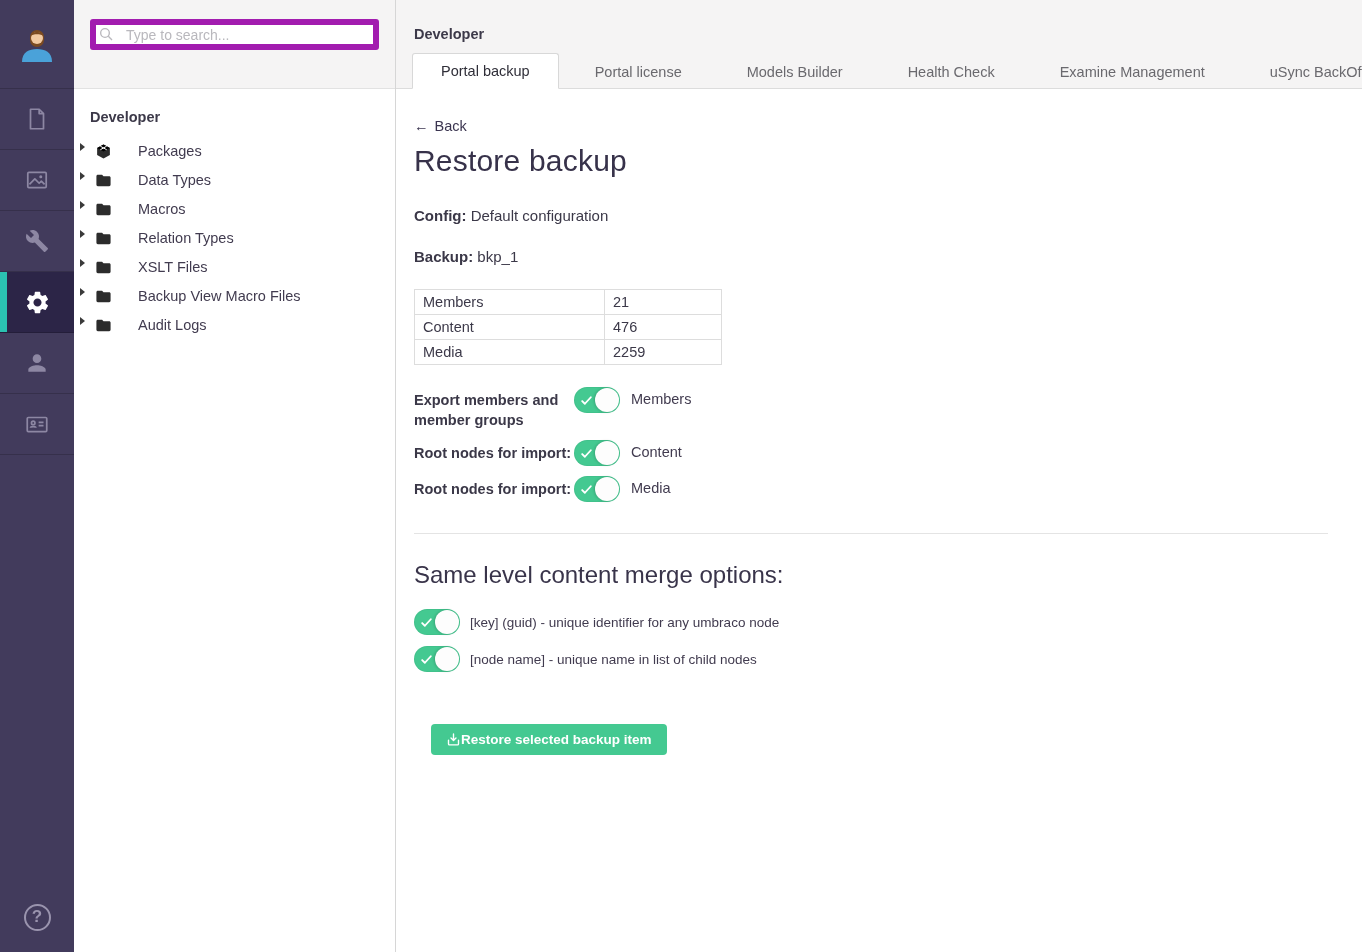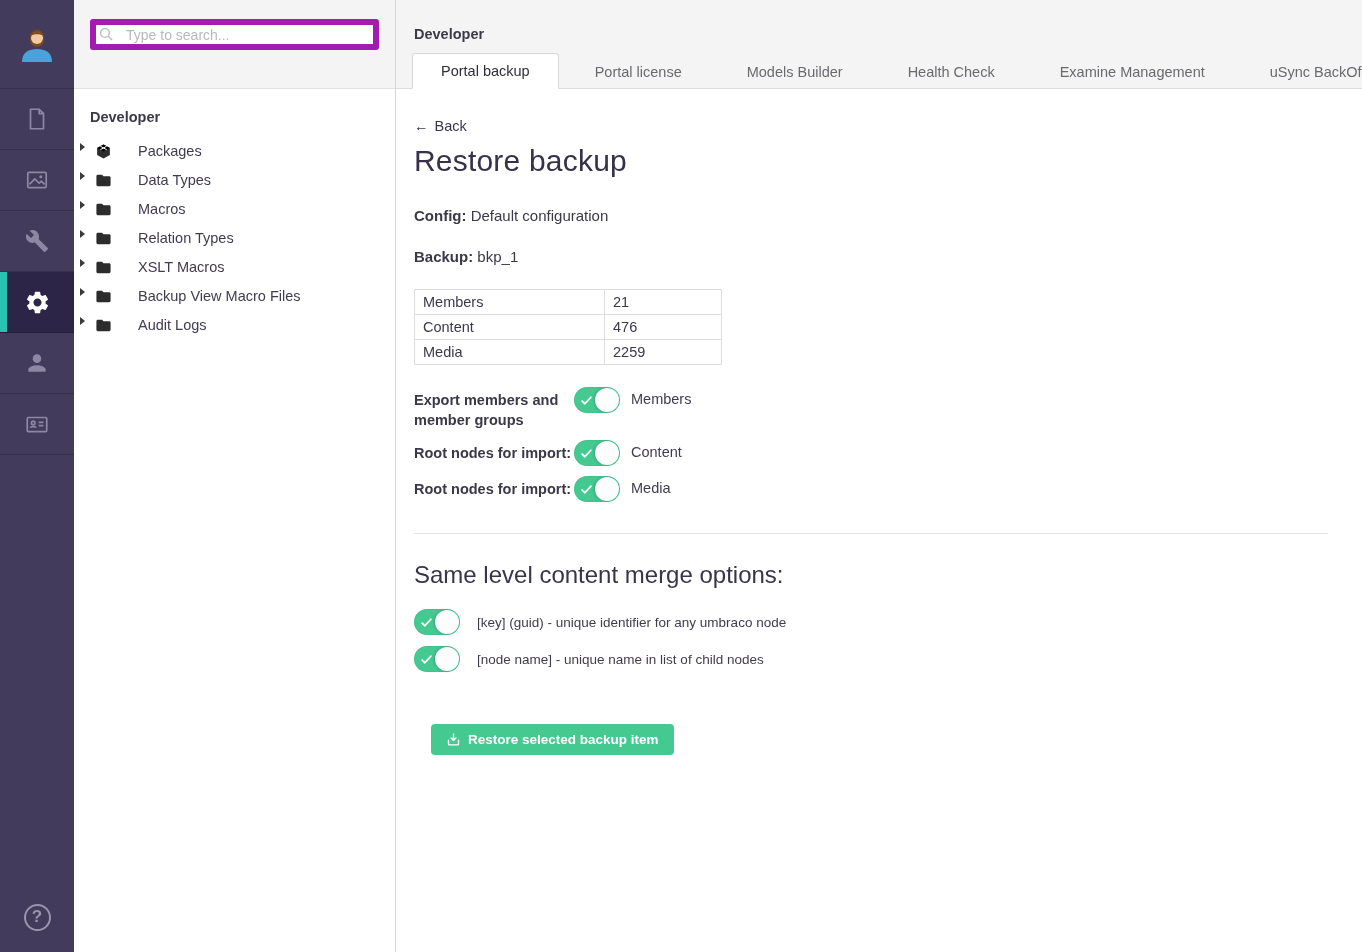--- a/index.html
+++ b/index.html
@@ -195,26 +195,26 @@
   }
   .merge-title {
     margin-top:27px;
     font-size:24px; font-weight:400; color:#39344a;
   }
   .merge-options { margin-top:20px; }
   .merge-option {
     display:flex; align-items:center; margin-bottom:11px;
   }
   .merge-option .merge-label {
-    margin-left:17px; font-size:13.5px; color:#413b4f;text-align:right;
+    margin-left:10px; font-size:13.5px; color:#413b4f;text-align:right;
   }
 
   .restore-button {
     margin:41px 0 0 17px;
-    display:inline-flex; align-items:center; gap:7px;
+    display:inline-flex; align-items:center; 
     background:#44c991; color:#fff;
     border:none; border-radius:4px;
     padding:8px 15px;
     font-family:"Liberation Sans", sans-serif;
     font-size:13.5px; font-weight:bold;
     cursor:pointer;
   }
   .restore-button svg { display:block; }
 </style>
 </head>
@@ -351,21 +351,21 @@
       <span class="tree-label">Relation Types</span>
     </div>
 
     <div class="tree-item">
       <span class="tree-caret"></span>
       <span class="tree-icon">
         <svg width="17" height="17" viewBox="0 0 24 24" fill="#2c2c2c">
             <path d="M10 4H4c-1.1 0-2 .9-2 2v12c0 1.1.9 2 2 2h16c1.1 0 2-.9 2-2V8c0-1.1-.9-2-2-2h-8l-2-2z"></path>
           </svg>
       </span>
-      <span class="tree-label">XSLT Macros</span>
+      <span class="tree-label">XSLT Files</span>
     </div>
 
     <div class="tree-item">
       <span class="tree-caret"></span>
       <span class="tree-icon">
         <svg width="17" height="17" viewBox="0 0 24 24" fill="#2c2c2c">
             <path d="M10 4H4c-1.1 0-2 .9-2 2v12c0 1.1.9 2 2 2h16c1.1 0 2-.9 2-2V8c0-1.1-.9-2-2-2h-8l-2-2z"></path>
           </svg>
       </span>
       <span class="tree-label">Backup View Macro Files</span>

